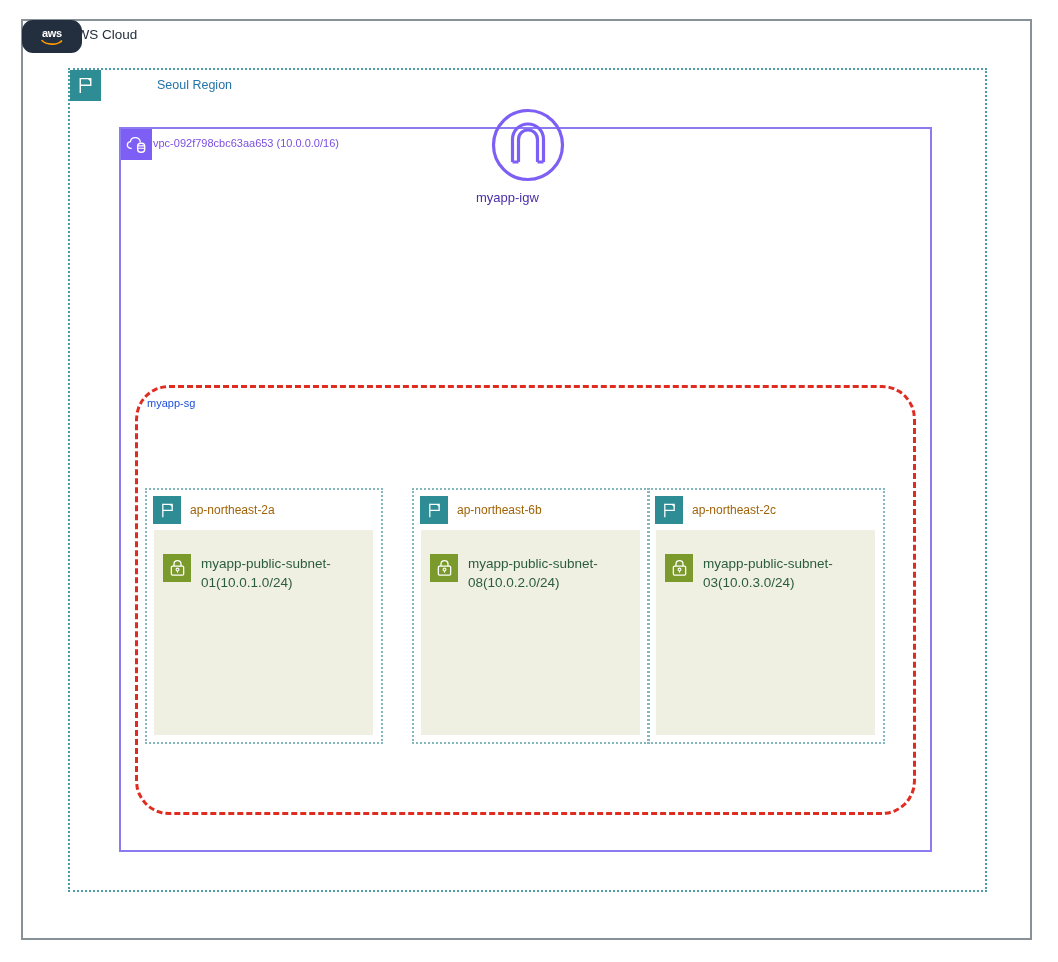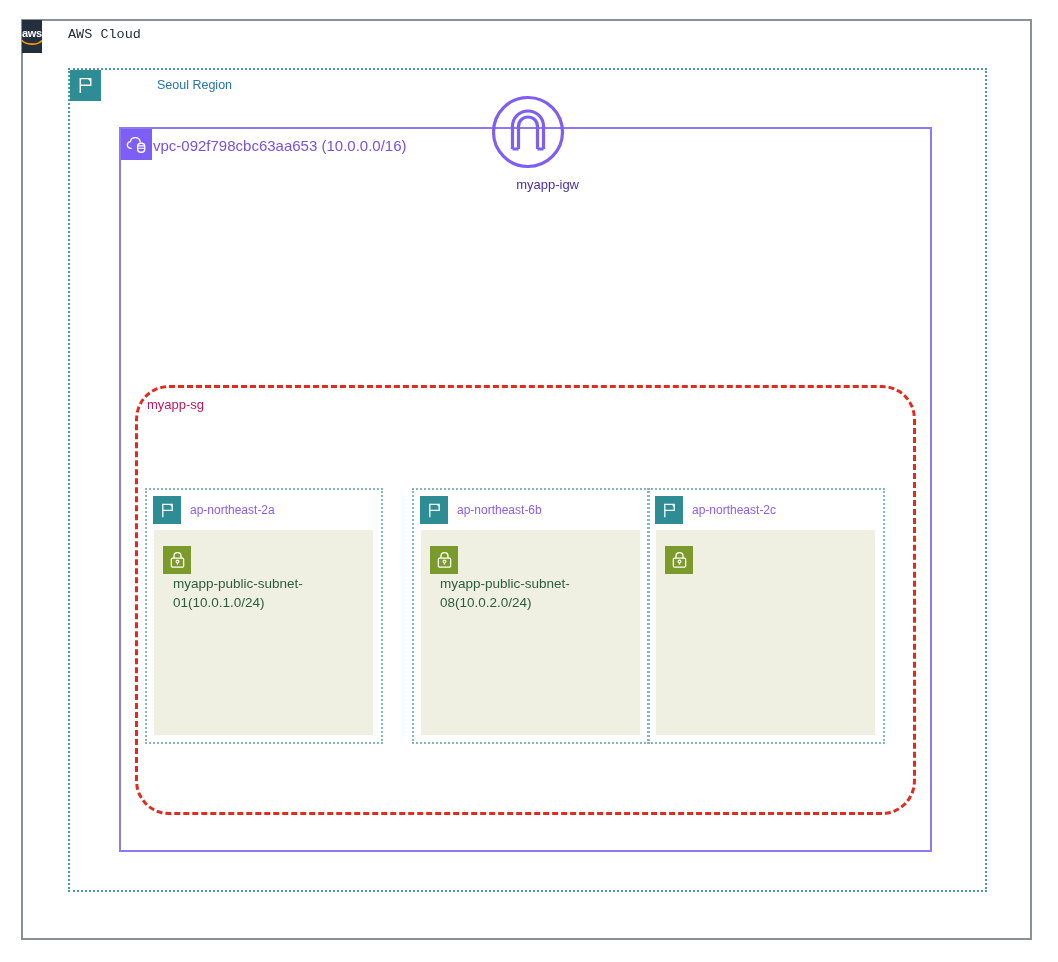--- a/index.html
+++ b/index.html
@@ -27,48 +27,48 @@
     width: 1011px;
     height: 921px;
     border: 2px solid #879196;
     box-sizing: border-box;
     background: #ffffff;
   }
   .aws-logo-badge {
     position: absolute;
     left: 22px;
     top: 20px;
-    width: 20px;
+    width: 60px;
     height: 33px;
     background: #232f3e;
     display: flex;
     flex-direction: column;
     align-items: center;
     justify-content: center;
     box-sizing: border-box;
+    border-radius: 11px;
   }
   .aws-logo-badge .aws-word {
     color: #ffffff;
     font-size: 11px;
     font-weight: bold;
     line-height: 10px;
     letter-spacing: -0.3px;
     font-family: "Liberation Sans", sans-serif;
   }
   .aws-logo-badge .aws-smile {
     margin-top: 1px;
   }
   .aws-cloud-title {
     position: absolute;
     left: 68px;
     top: 27px;
     font-size: 13.5px;
     color: #232f3e;
     white-space: nowrap;
-    font-family: Liberation Mono, monospace;
   }
 
   
   .region-frame {
     position: absolute;
     left: 68px;
     top: 68px;
     width: 919px;
     height: 824px;
     border: 2px dotted #4a9aa8;
@@ -115,33 +115,33 @@
     height: 31px;
     background: #7d5ff5;
     display: flex;
     align-items: center;
     justify-content: center;
   }
   .vpc-title {
     position: absolute;
     left: 153px;
     top: 137px;
-    font-size: 15px;
+    font-size: 11px;
     color: #7b4fe0;
     white-space: nowrap;
   }
 
   
   .igw-wrap {
     position: absolute;
     left: 476px;
-    top: 95px;
+    top: 108px;
     width: 103px;
     height: 100px;
-    text-align: right;
+    text-align: left;
   }
   .igw-circle {
     width: 74px;
     height: 74px;
     margin: 0 auto;
     display: block;
   }
   .igw-label {
     margin-top: 8px;
     font-size: 13px;
@@ -158,22 +158,22 @@
     height: 430px;
     border: 3px dashed #e02b20;
     border-radius: 34px;
     box-sizing: border-box;
     background: transparent;
   }
   .sg-label {
     position: absolute;
     left: 147px;
     top: 397px;
-    font-size: 13px;
-    color: #be185d;
+    font-size: 11px;
+    color: #1d4ed8;
     white-space: nowrap;
   }
 
   
   .az-frame {
     position: absolute;
     top: 488px;
     width: 238px;
     height: 256px;
     border: 2px dotted #84b8bf;
@@ -196,39 +196,38 @@
     height: 28px;
     background: #2e8c95;
     display: flex;
     align-items: center;
     justify-content: center;
     flex: 0 0 auto;
   }
   .az-title {
     margin-left: 9px;
     font-size: 12px;
-    color: #8b5cf6;
+    color: #a16207;
     white-space: nowrap;
   }
 
   
   .subnet-box {
     position: absolute;
     left: 7px;
     top: 40px;
     width: 219px;
     height: 205px;
     background: #eff0e1;
     box-sizing: border-box;
   }
   .subnet-inner {
     display: flex;
     align-items: flex-start;
-    padding: 16px 8px 0 9px;
-    flex-direction: column;
+    padding: 24px 8px 0 9px;
   }
   .subnet-icon {
     width: 28px;
     height: 28px;
     background: #7a9b2b;
     display: flex;
     align-items: center;
     justify-content: center;
     flex: 0 0 auto;
   }
@@ -356,17 +355,18 @@
     <div class="subnet-box">
       <div class="subnet-inner">
         <span class="subnet-icon">
           <svg width="17" height="18" viewBox="0 0 18 19">
             <rect x="2.5" y="7.5" width="13" height="9.5" rx="1.2" stroke="#ffffff" stroke-width="1.4" fill="none"></rect>
             <path d="M5.3 7.5 L5.3 5.2 C5.3 3.1 6.9 1.7 9 1.7 C11.1 1.7 12.7 3.1 12.7 5.2 L12.7 7.5" stroke="#ffffff" stroke-width="1.4" fill="none"></path>
             <circle cx="9" cy="11.2" r="1.5" stroke="#ffffff" stroke-width="1.2" fill="none"></circle>
             <path d="M9 12.4 L9 14.4" stroke="#ffffff" stroke-width="1.2"></path>
           </svg>
         </span>
+        <span class="subnet-label">myapp-public-subnet-03(10.0.3.0/24)</span>
       </div>
     </div>
   </div>
 
 </div>
 
 </body></html>

